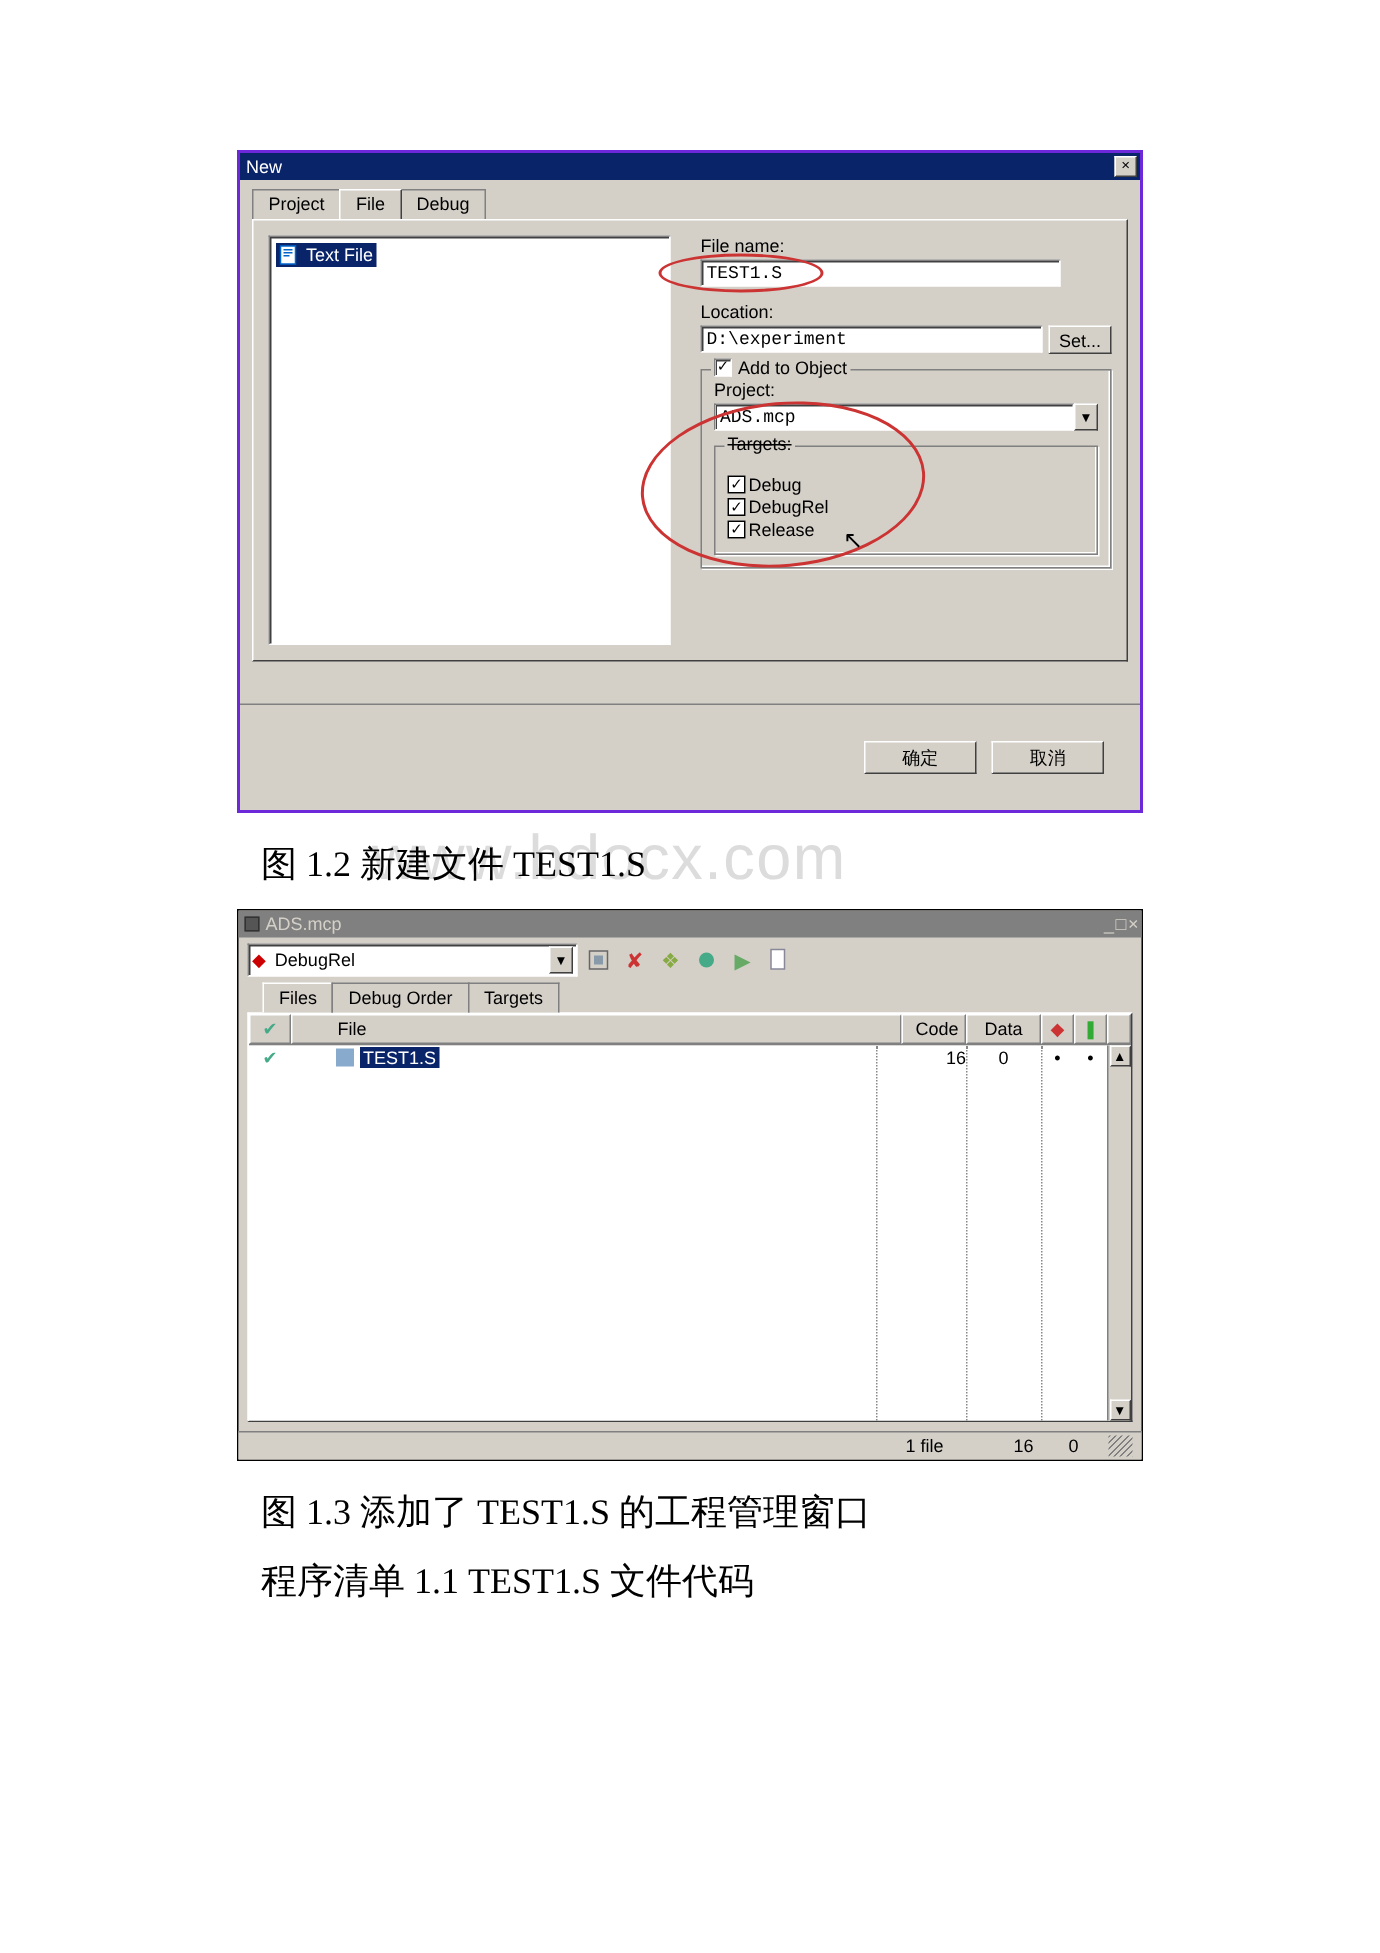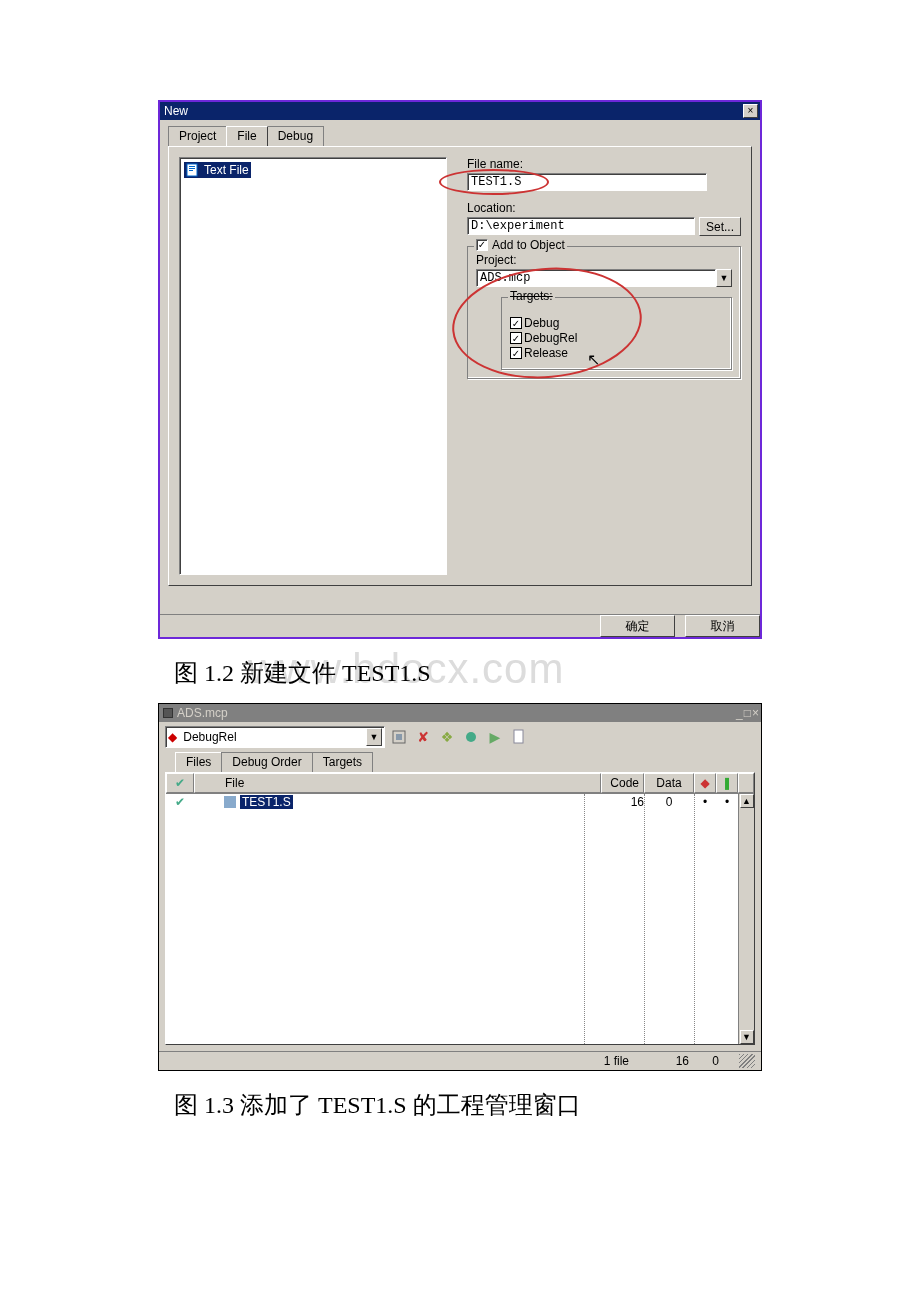--- a/index.html
+++ b/index.html
@@ -62,21 +62,21 @@
     border-right-color:#404040;
     border-bottom-color:#404040;
     background:#d4d0c8;
     padding:10px;
   }
   .dialog-body {
     display:flex;
     gap:20px;
   }
   .listbox {
-    width:300px; height:418px;
+    width:300px; height:273px;
     background:#fff;
     border:1px solid #808080;
     border-right-color:#fff;
     border-bottom-color:#fff;
     box-shadow: inset 1px 1px 0 #404040;
     padding:4px;
   }
   .list-item {
     display:flex; align-items:center; gap:4px;
     background:#0a246a; color:#fff;
@@ -137,36 +137,35 @@
     width:16px;height:18px;background:#d4d0c8;
     border:1px solid #fff;border-right-color:#404040;border-bottom-color:#404040;
     display:flex;align-items:center;justify-content:center;font-size:9px;
   }
   .targets-box {
     border:1px solid #808080;
     box-shadow: inset -1px -1px 0 #fff, 1px 1px 0 #fff;
     padding:18px 8px 8px 8px;
     position:relative;
     margin-top:10px;
-    margin-left:25px;
   }
   .targets-label {
     position:absolute; top:-9px; left:6px;
     background:#d4d0c8; padding:0 2px;
     text-decoration: line-through;
   }
   .check-row { display:flex;align-items:center;gap:2px; margin-bottom:1px;}
   .check2 {
     width:12px;height:12px;background:#fff;border:1px solid #000;
     display:inline-flex;align-items:center;justify-content:center;font-size:10px;
   }
   .dlg-footer {
     background:#d4d0c8;
     border-top:1px solid #808080;
-    padding:0;
+    padding:24px;
     display:flex; justify-content:flex-end; gap:10px;margin-top:28px;
   }
   .dlg-footer .btn3d { width:75px; height:22px; }
   
   .ellipse1 {
     position:absolute;
     border:2px solid #c33;
     border-radius:50%;
     width:110px;height:26px;
     pointer-events:none;
@@ -466,14 +465,15 @@
 
     <div class="statusbar">
       <div class="sfile">1 file</div>
       <div class="snum">16</div>
       <div class="snum2">0</div>
       <div class="resize-grip"></div>
     </div>
   </div>
 
   <div class="caption">图 1.3 添加了 TEST1.S 的工程管理窗口</div>
+  <div class="caption" style="margin-top:8px;">程序清单 1.1 TEST1.S 文件代码</div>
 
 </div>
 
 </body></html>

